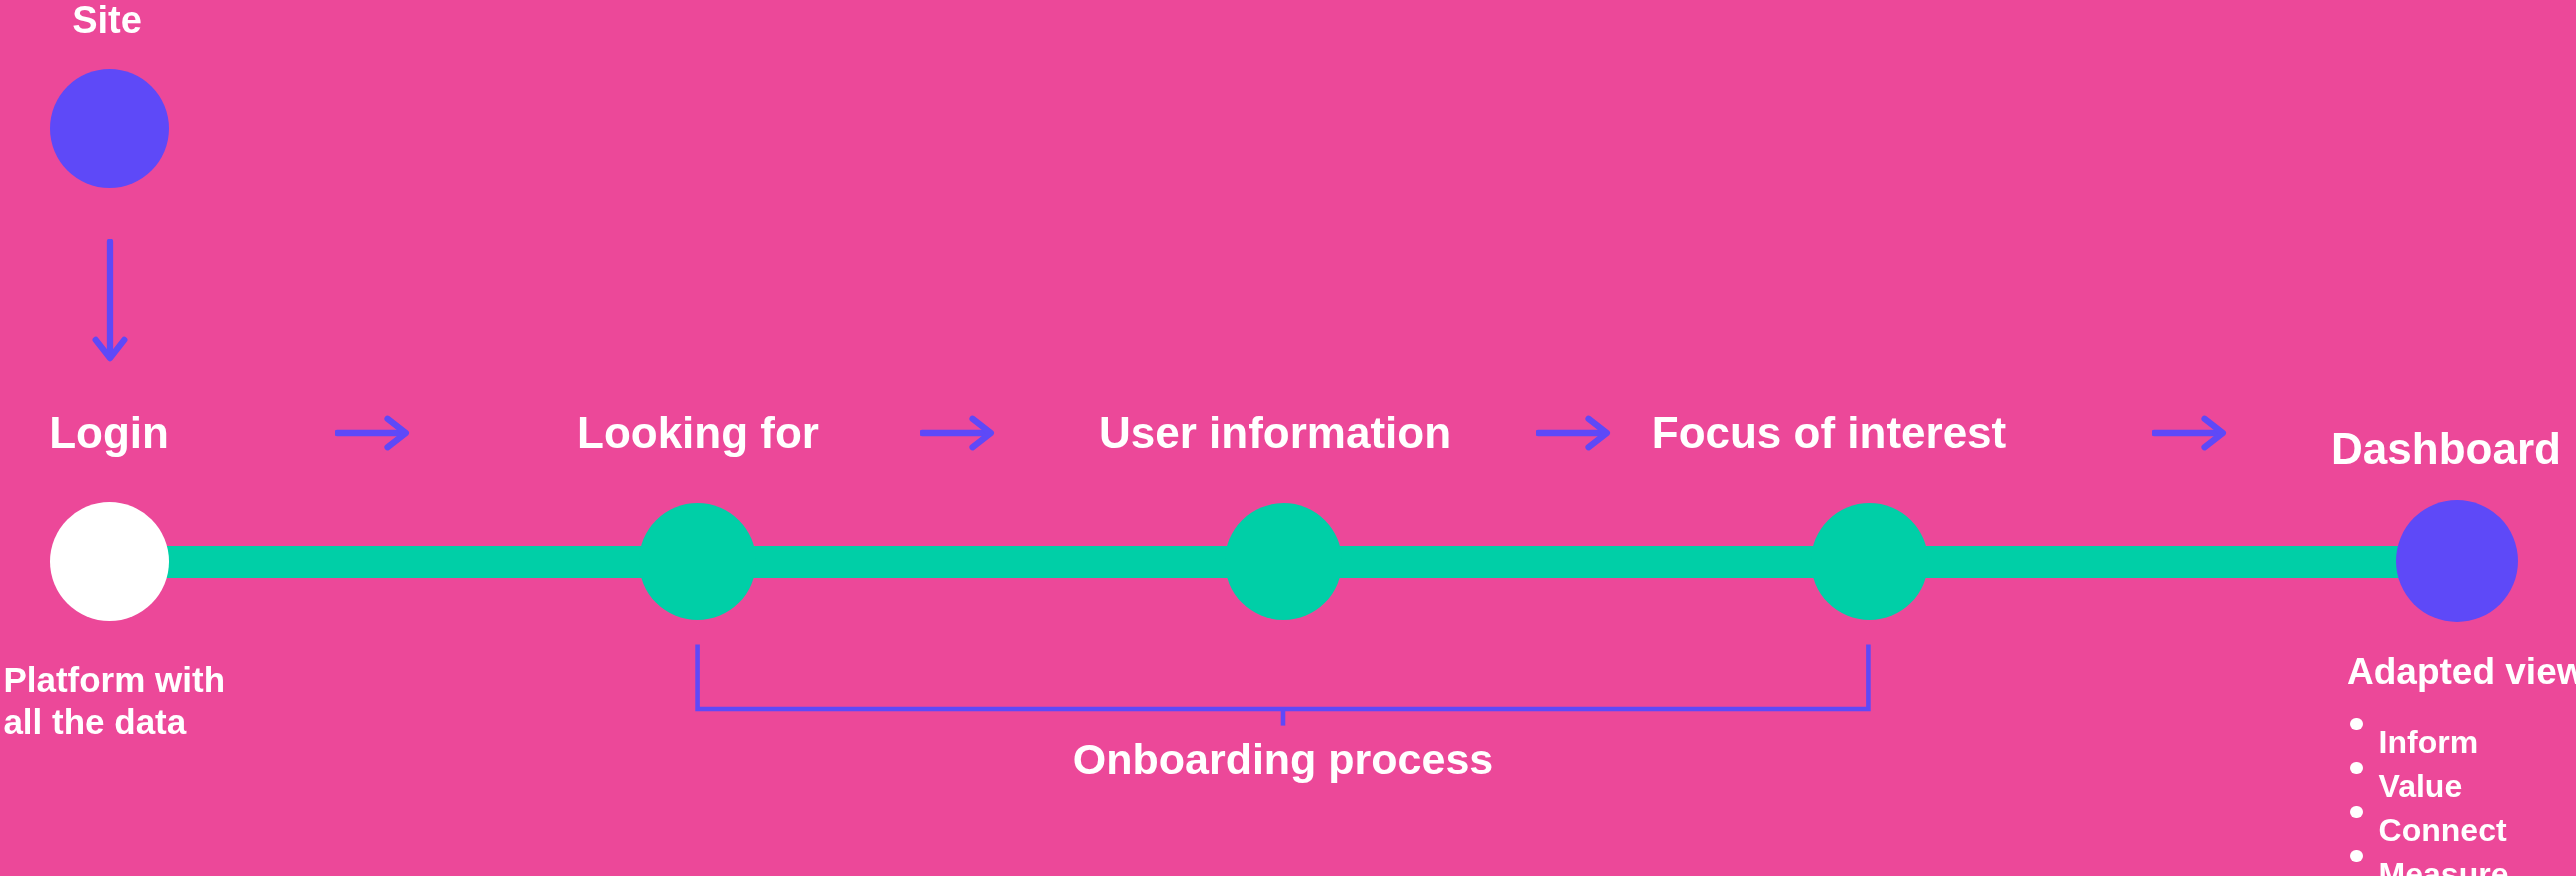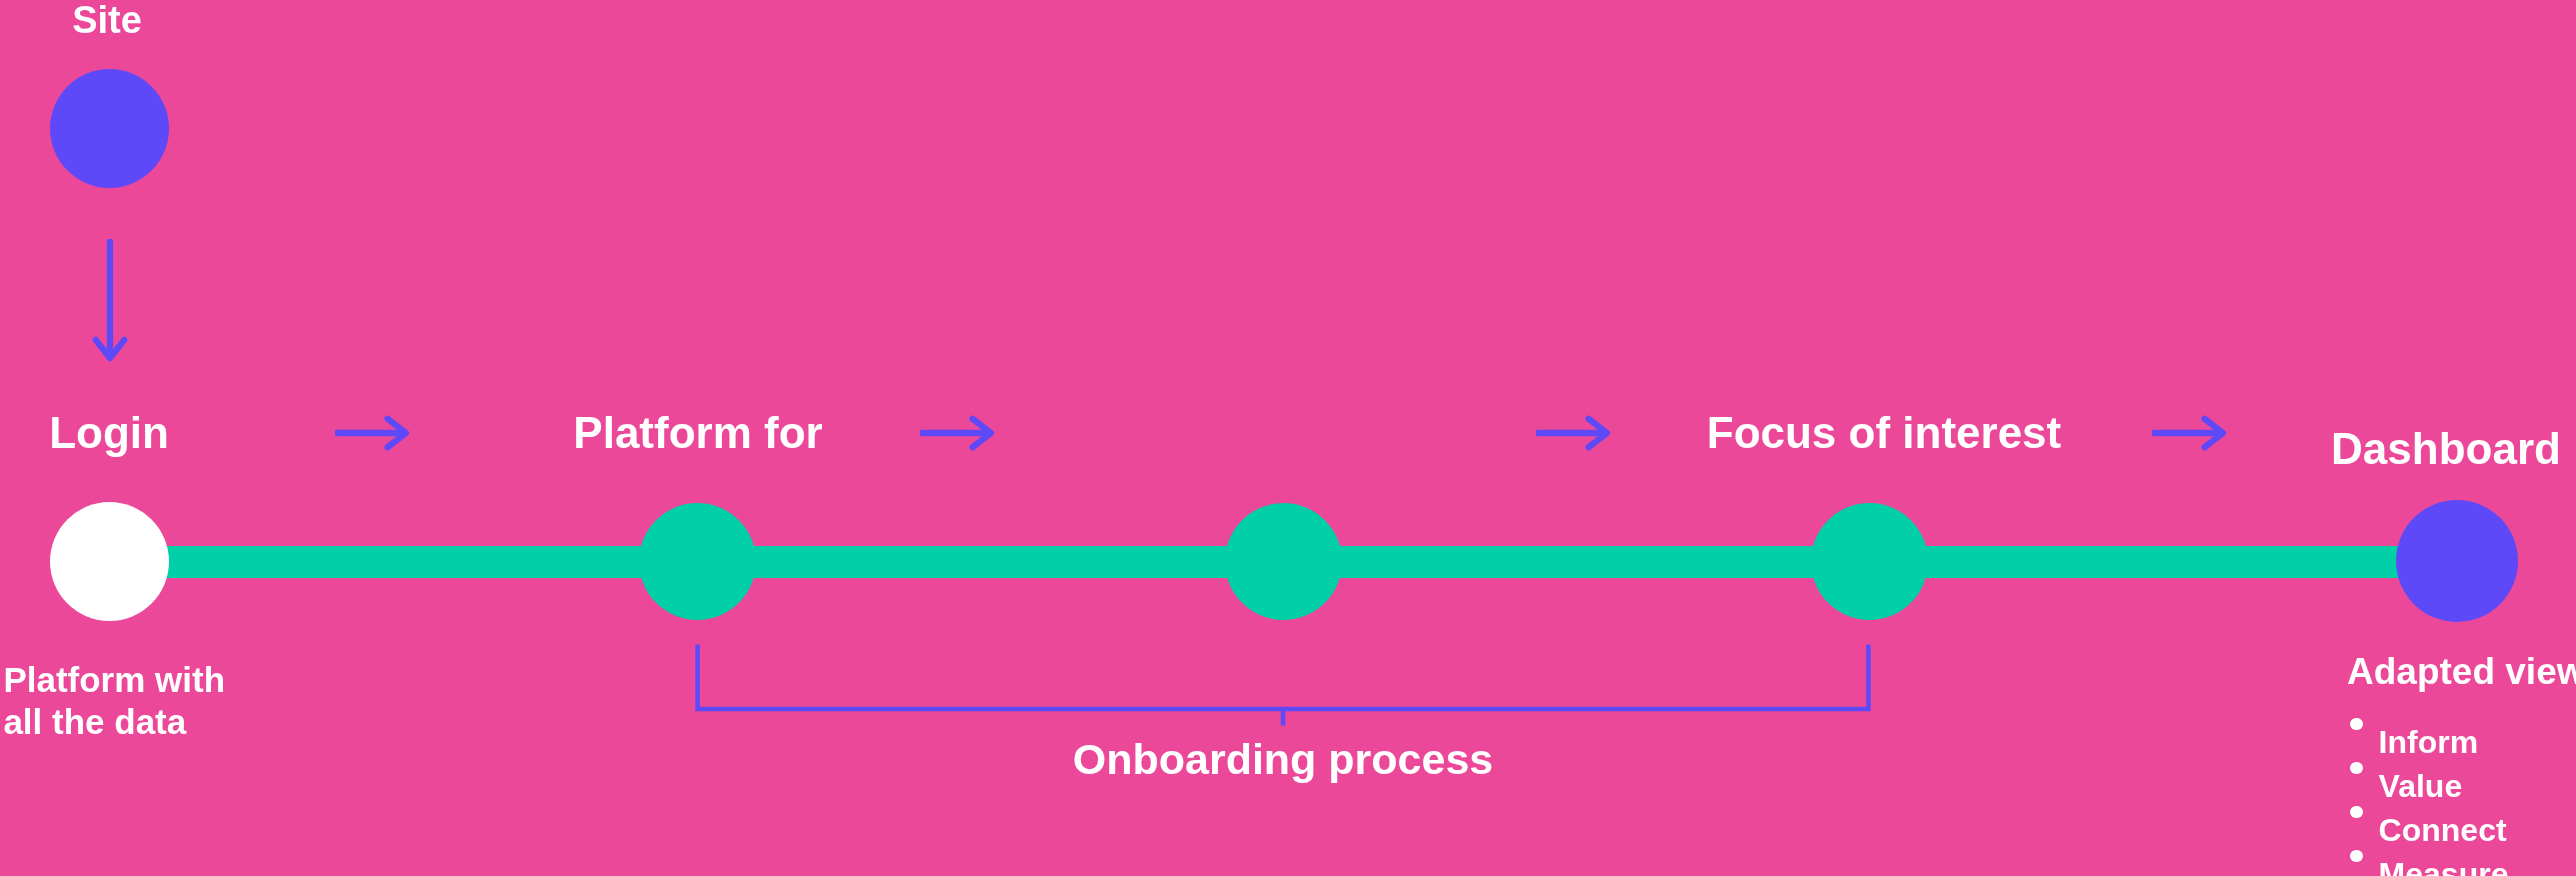--- a/index.html
+++ b/index.html
@@ -41,22 +41,23 @@
 
   <div class="abs ctr site-label">Site</div>
   <div class="abs node node-site"></div>
 
   <svg class="abs" style="left:90px;top:239px;" width="40" height="132" viewBox="0 0 70 230">
     <path d="M35 4 L35 200" stroke="#5E49F8" stroke-width="11" fill="none" stroke-linecap="round"></path>
     <path d="M10 176 L35 208 L60 176" stroke="#5E49F8" stroke-width="11" fill="none" stroke-linecap="round" stroke-linejoin="round"></path>
   </svg>
 
   <div class="abs ctr step-label" style="left:109px;">Login</div>
-  <div class="abs ctr step-label" style="left:698px;">Platform for</div>
-  <div class="abs ctr step-label" style="left:1884px;">Focus of interest</div>
+  <div class="abs ctr step-label" style="left:698px;">Looking for</div>
+  <div class="abs ctr step-label" style="left:1275px;">User information</div>
+  <div class="abs ctr step-label" style="left:1829px;">Focus of interest</div>
   <div class="abs ctr step-label" style="left:2446px;margin-top:16px;">Dashboard</div>
 
   <svg class="abs" style="left:335px;top:413px;" width="80" height="40" viewBox="0 0 140 70">
     <path d="M4 35 L112 35" stroke="#5E49F8" stroke-width="11" fill="none" stroke-linecap="round"></path>
     <path d="M92 10 L124 35 L92 60" stroke="#5E49F8" stroke-width="11" fill="none" stroke-linecap="round" stroke-linejoin="round"></path>
   </svg>
   <svg class="abs" style="left:920px;top:413px;" width="80" height="40" viewBox="0 0 140 70">
     <path d="M4 35 L112 35" stroke="#5E49F8" stroke-width="11" fill="none" stroke-linecap="round"></path>
     <path d="M92 10 L124 35 L92 60" stroke="#5E49F8" stroke-width="11" fill="none" stroke-linecap="round" stroke-linejoin="round"></path>
   </svg>

